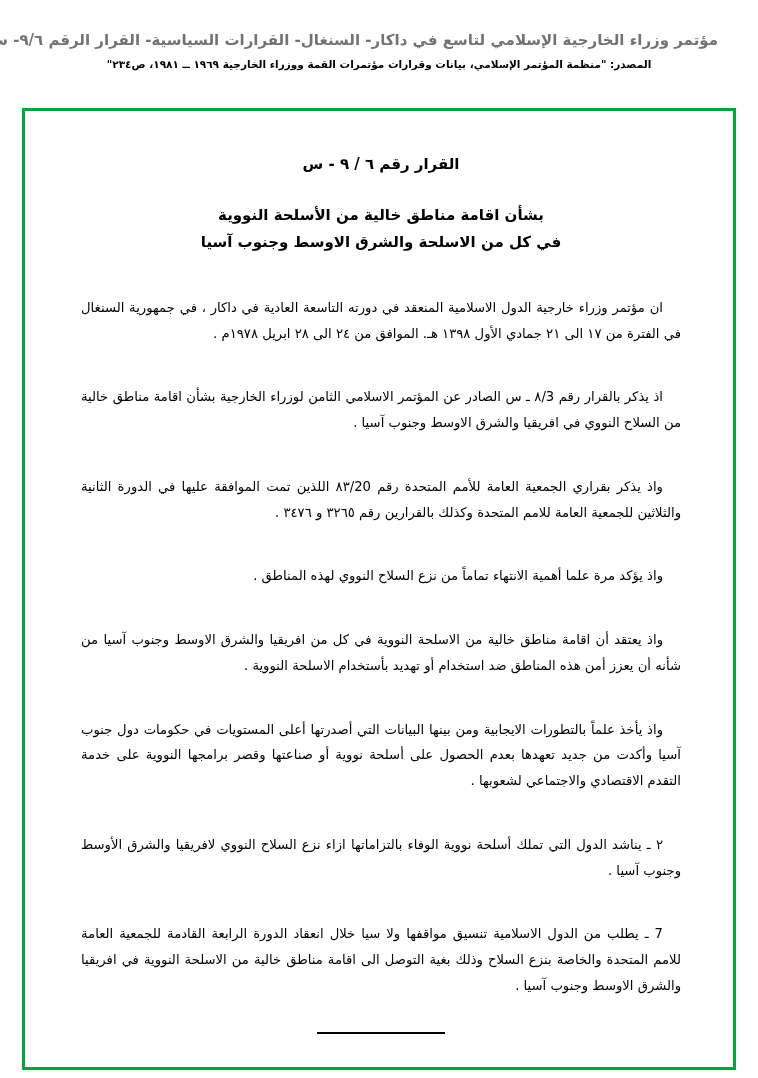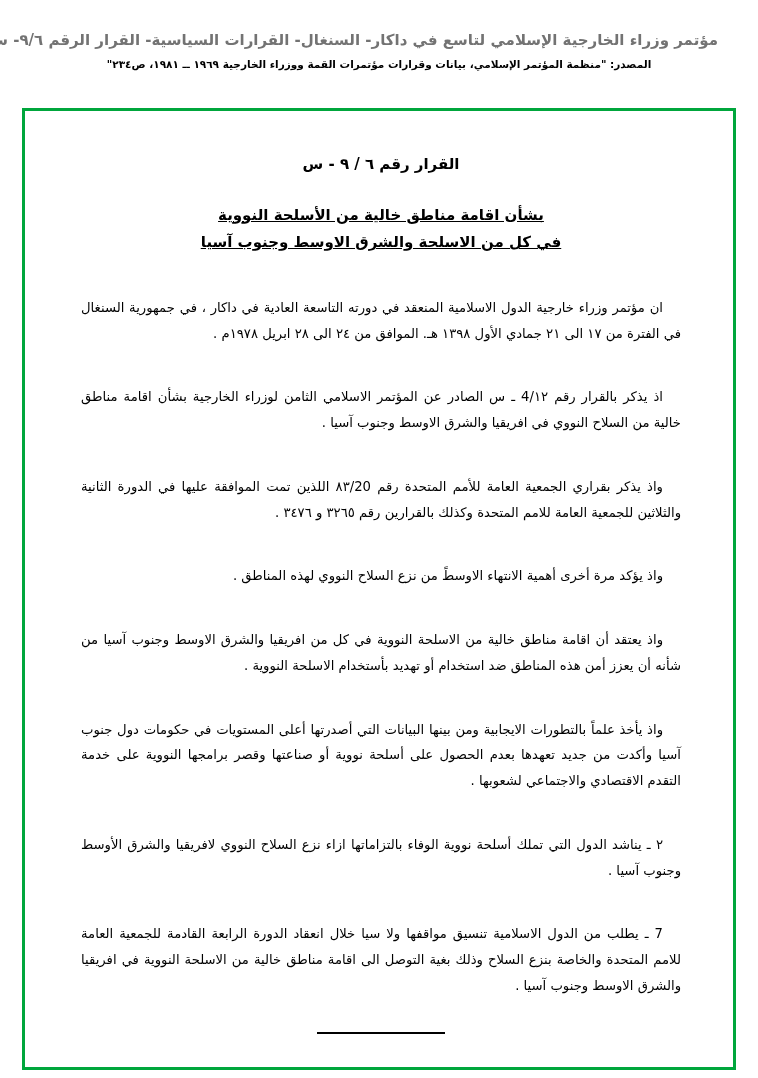--- a/index.html
+++ b/index.html
@@ -75,21 +75,20 @@
   }
   .res-subject {
     text-align: center;
     font-size: 15px;
     font-weight: bold;
     line-height: 1.85;
     margin-bottom: 26px;
   }
   .res-subject div {
     white-space: nowrap;
-    text-decoration: underline;
   }
 
   
   .para {
     font-size: 13.2px;
     line-height: 1.95;
     text-align: justify;
     text-justify: inter-word;
     margin: 0 0 15px 0;
   }
@@ -120,23 +119,23 @@
     <div class="frame-inner">
 
       <div class="res-number">القرار رقم ٦ / ٩ - س</div>
 
       <div class="res-subject">
         <div>بشأن اقامة مناطق خالية من الأسلحة النووية</div>
         <div>في كل من الاسلحة والشرق الاوسط وجنوب آسيا</div>
       </div>
 
       <p class="para indent">ان مؤتمر وزراء خارجية الدول الاسلامية المنعقد في دورته التاسعة العادية في داكار ، في جمهورية السنغال في الفترة من ١٧ الى ٢١ جمادي الأول ١٣٩٨ هـ. الموافق من ٢٤ الى ٢٨ ابريل ١٩٧٨م .</p>
-      <p class="para indent">اذ يذكر بالقرار رقم 4/١٢ ـ س الصادر عن المؤتمر الاسلامي الثامن لوزراء الخارجية بشأن اقامة مناطق خالية من السلاح النووي في افريقيا والشرق الاوسط وجنوب آسيا .</p>
+      <p class="para indent">اذ يذكر بالقرار رقم ٨/3 ـ س الصادر عن المؤتمر الاسلامي الثامن لوزراء الخارجية بشأن اقامة مناطق خالية من السلاح النووي في افريقيا والشرق الاوسط وجنوب آسيا .</p>
       <p class="para indent">واذ يذكر بقراري الجمعية العامة للأمم المتحدة رقم ٨٣/20 اللذين تمت الموافقة عليها في الدورة الثانية والثلاثين للجمعية العامة للامم المتحدة وكذلك بالقرارين رقم ٣٢٦٥ و ٣٤٧٦ .</p>
-      <p class="para indent">واذ يؤكد مرة أخرى أهمية الانتهاء الاوسطً من نزع السلاح النووي لهذه المناطق .</p>
+      <p class="para indent">واذ يؤكد مرة علما أهمية الانتهاء تماماً من نزع السلاح النووي لهذه المناطق .</p>
       <p class="para indent">واذ يعتقد أن اقامة مناطق خالية من الاسلحة النووية في كل من افريقيا والشرق الاوسط وجنوب آسيا من شأنه أن يعزز أمن هذه المناطق ضد استخدام أو تهديد بأستخدام الاسلحة النووية .</p>
       <p class="para indent">واذ يأخذ علماً بالتطورات الايجابية ومن بينها البيانات التي أصدرتها أعلى المستويات في حكومات دول جنوب آسيا وأكدت من جديد تعهدها بعدم الحصول على أسلحة نووية أو صناعتها وقصر برامجها النووية على خدمة التقدم الاقتصادي والاجتماعي لشعوبها .</p>
       <p class="para indent">٢ ـ يناشد الدول التي تملك أسلحة نووية الوفاء بالتزاماتها ازاء نزع السلاح النووي لافريقيا والشرق الأوسط وجنوب آسيا .</p>
       <p class="para indent">7 ـ يطلب من الدول الاسلامية تنسيق مواقفها ولا سيا خلال انعقاد الدورة الرابعة القادمة للجمعية العامة للامم المتحدة والخاصة بنزع السلاح وذلك بغية التوصل الى اقامة مناطق خالية من الاسلحة النووية في افريقيا والشرق الاوسط وجنوب آسيا .</p>
 
       <div class="end-rule"></div>
 
     </div>
   </div>
 

